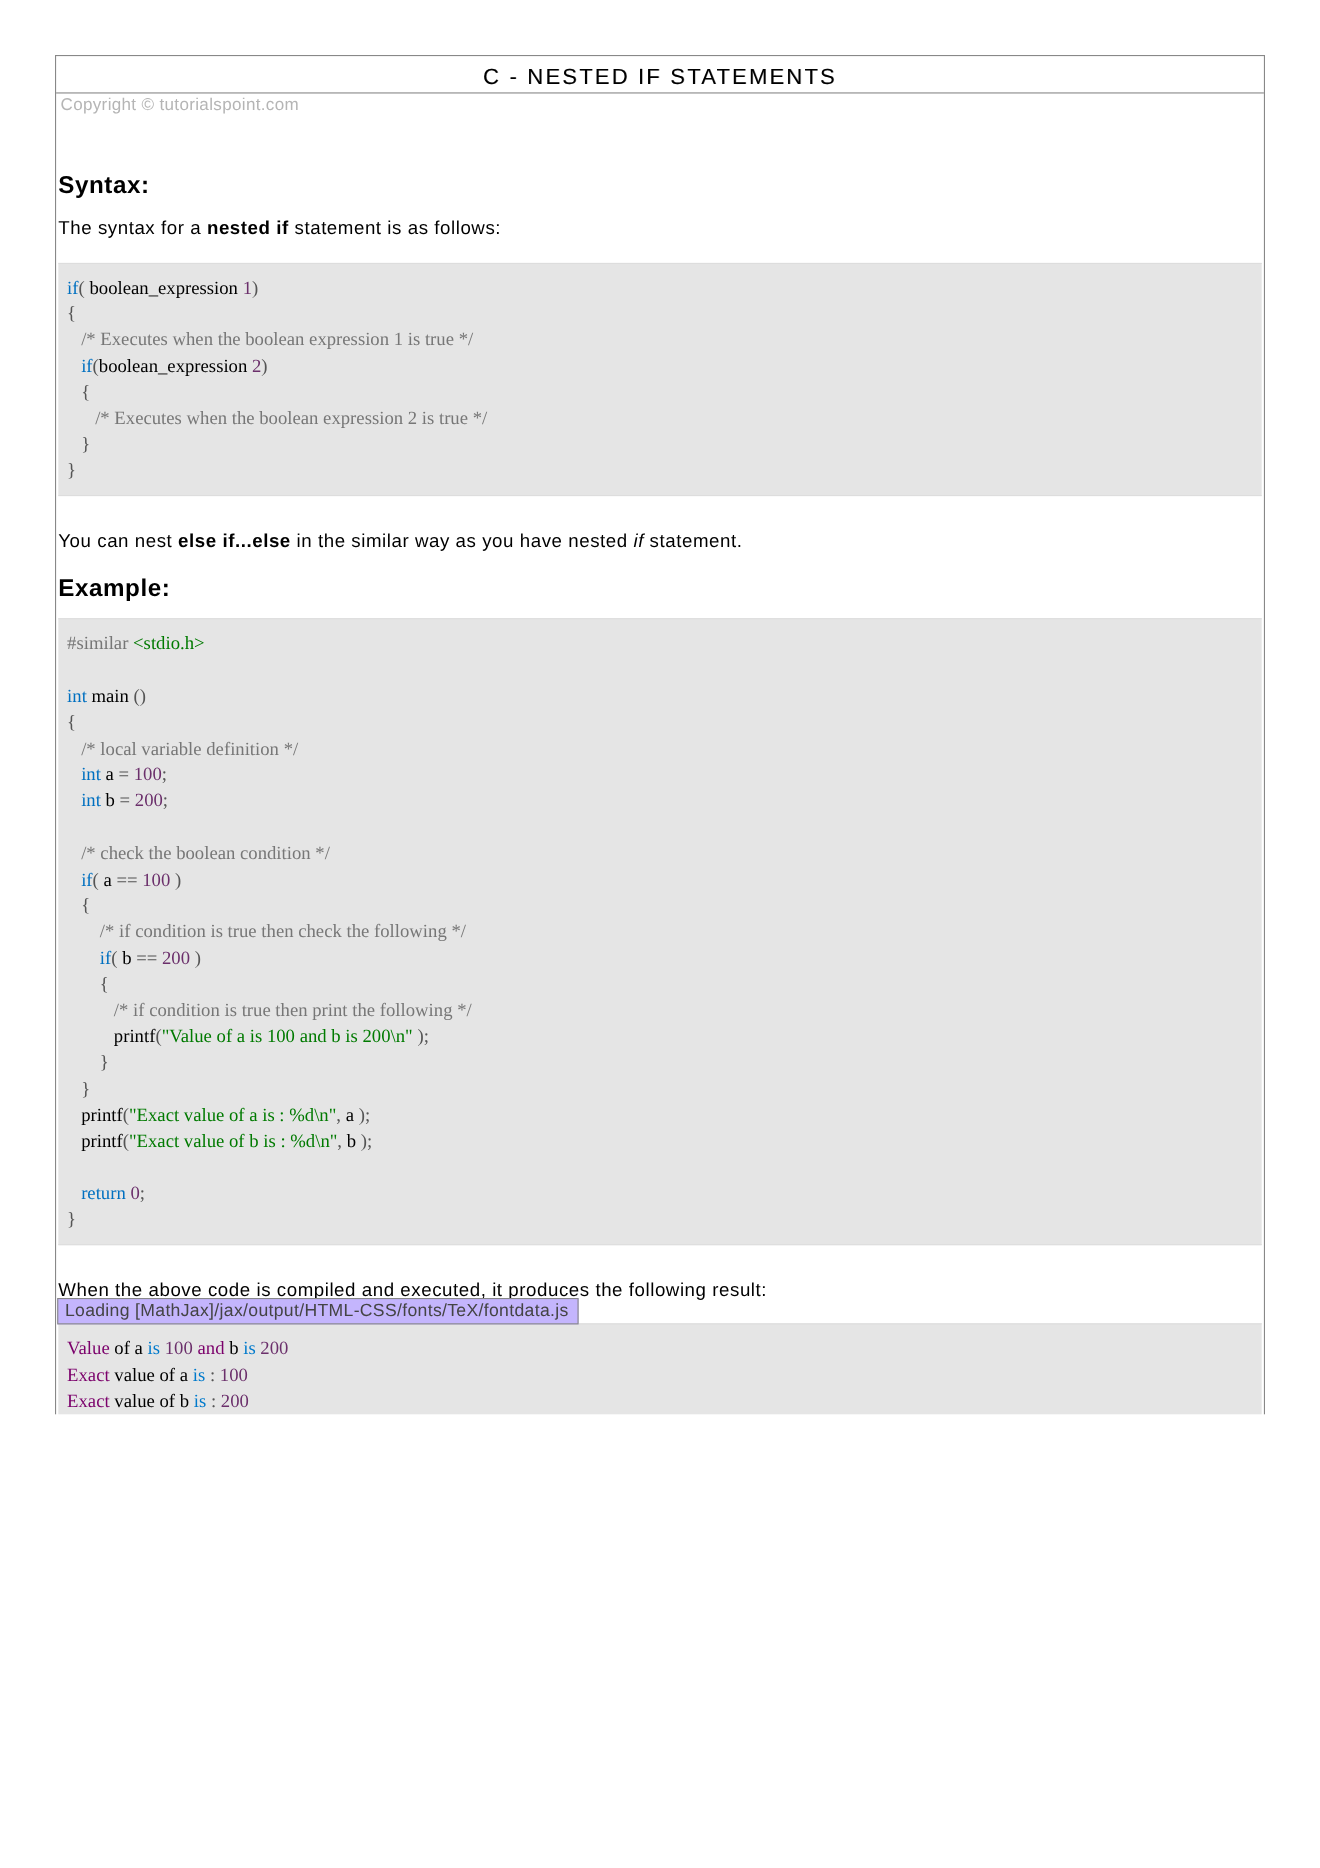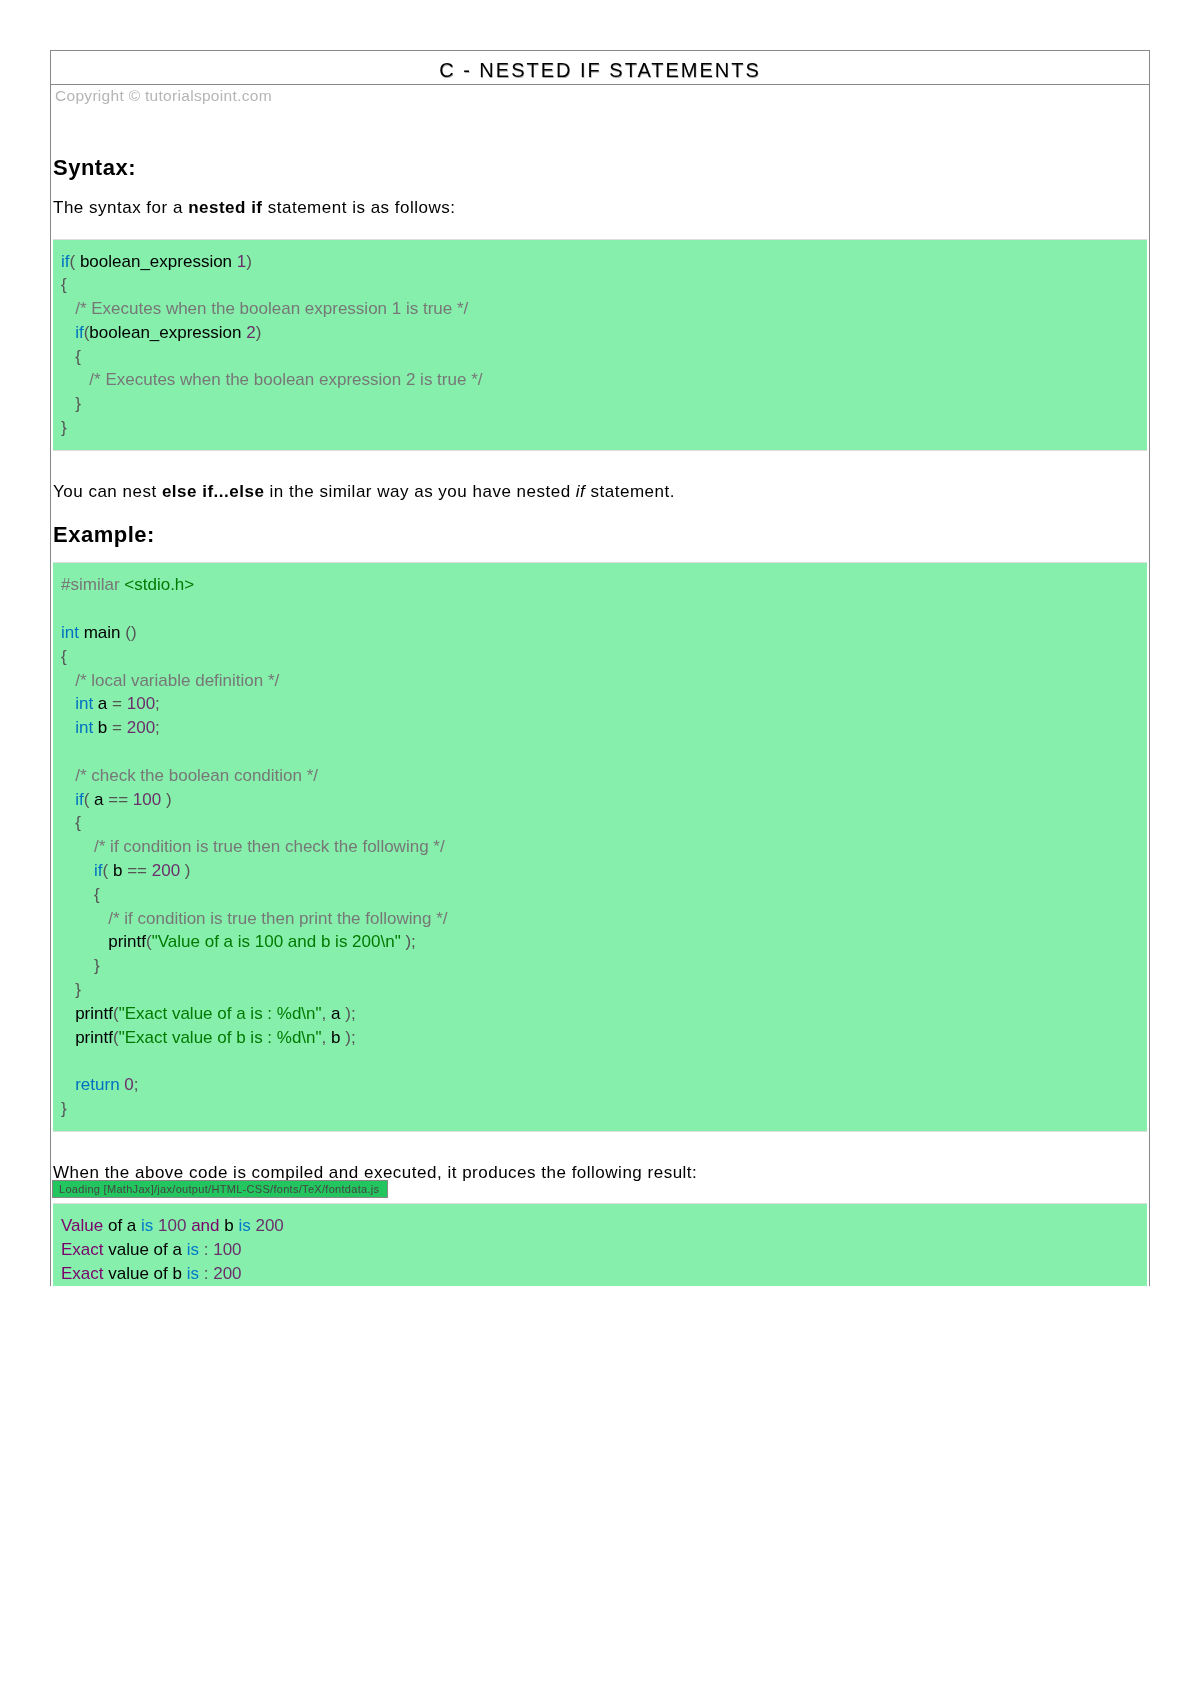--- a/index.html
+++ b/index.html
@@ -43,23 +43,23 @@
     margin: 0 0 18px 0;
     line-height: 1.5;
   }
   h2 {
     font-size: 22px;
     font-weight: bold;
     margin: 12px 0 14px 0;
     letter-spacing: 0.5px;
   }
   pre {
-    font-family: Liberation Sans, sans-serif;
+    font-family: Liberation Serif, serif;
     font-size: 17px;
-    background: #86efac;
+    background: #e5e5e5;
     border: 1px solid #ddd;
     border-left: none;
     border-right: none;
     padding: 10px 8px 10px 8px;
     margin: 10px 0 28px 0;
     line-height: 1.4;
     white-space: pre;
     overflow: hidden;
     letter-spacing: 0;
   }
@@ -71,22 +71,22 @@
   .pre  { color: #777777; }   
   .hdr  { color: #007a00; }
   .kw2 { color:#7b006b; }     
   .isw { color:#007acc; }     
 
   .mathjax-bar {
     position: absolute;
     left: 52px;
     top: 1180px;
     border: 1px solid #888;
-    background: #22c55e;
-    font-size: 11px;
+    background: #c4b5fd;
+    font-size: 16px;
     letter-spacing: 0.3px;
     padding: 2px 8px 2px 6px;
     color: #444;
   }
   strong { font-weight: bold; }
   em.it { font-style: italic; }
 </style>
 </head>
 <body>
 

